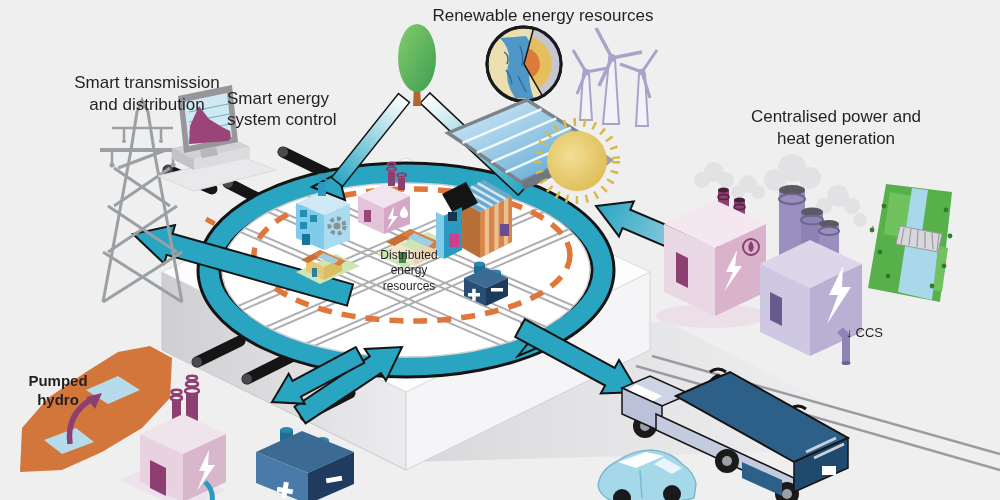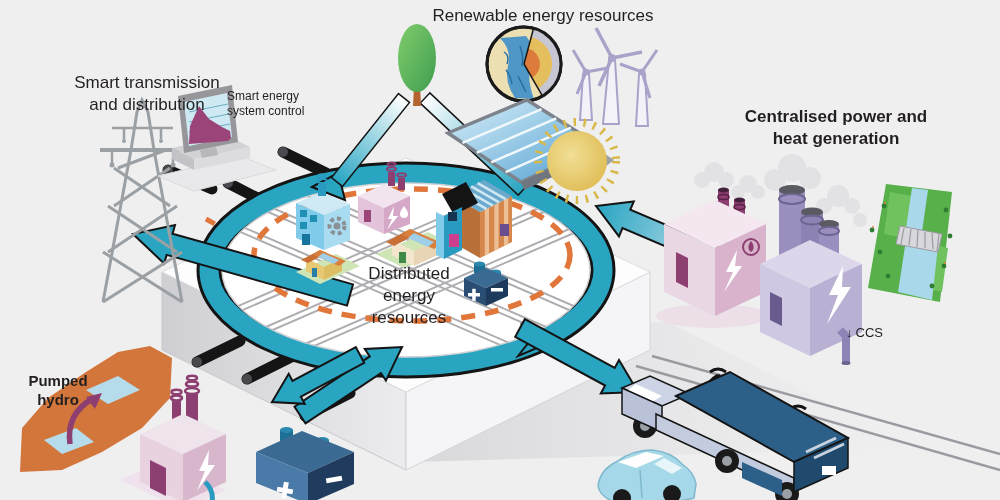--- a/index.html
+++ b/index.html
@@ -2,24 +2,24 @@
 <html><head>
 <meta charset="utf-8">
 <style>
   html,body{margin:0;padding:0;background:#efeff0;}
   .scene{position:relative;width:1000px;height:500px;background:#efeff0;overflow:hidden;
          font-family:"Liberation Sans",sans-serif;color:#231f20;}
   .scene svg{position:absolute;left:0;top:0;}
   .lbl{position:absolute;white-space:pre-line;text-align:center;font-weight:500;
        line-height:1.28;color:#231f20;}
   .lbl-smart-transmission{left:47px;top:42px;width:200px;font-size:17px;margin-top:30px;}
-  .lbl-smart-control{left:227px;top:89px;width:120px;font-size:12px;text-align:left;line-height:1.22;}
+  .lbl-smart-control{left:227px;top:89px;width:120px;font-size:17px;text-align:left;line-height:1.22;}
   .lbl-renewables{left:398px;top:5px;width:290px;font-size:17px;}
-  .lbl-centralised{left:736px;top:106px;width:200px;font-size:17px;font-weight:bold;}
-  .lbl-distributed{left:349px;top:263px;width:120px;font-size:17px;}
+  .lbl-centralised{left:736px;top:106px;width:200px;font-size:17px;}
+  .lbl-distributed{left:349px;top:248px;width:120px;font-size:12px;}
   .lbl-pumped-hydro{left:20px;top:371px;width:76px;font-size:15px;font-weight:bold;}
   .lbl-ccs{left:846px;top:325px;font-size:13px;display:flex;gap:3px;align-items:flex-start;text-align:left;}
   .lbl-ccs .ccs-arrow{font-weight:bold;}
 </style>
 </head>
 <body>
 
 <div class="scene">
 <svg width="1000" height="500" viewBox="0 0 1000 500">
   <defs>

